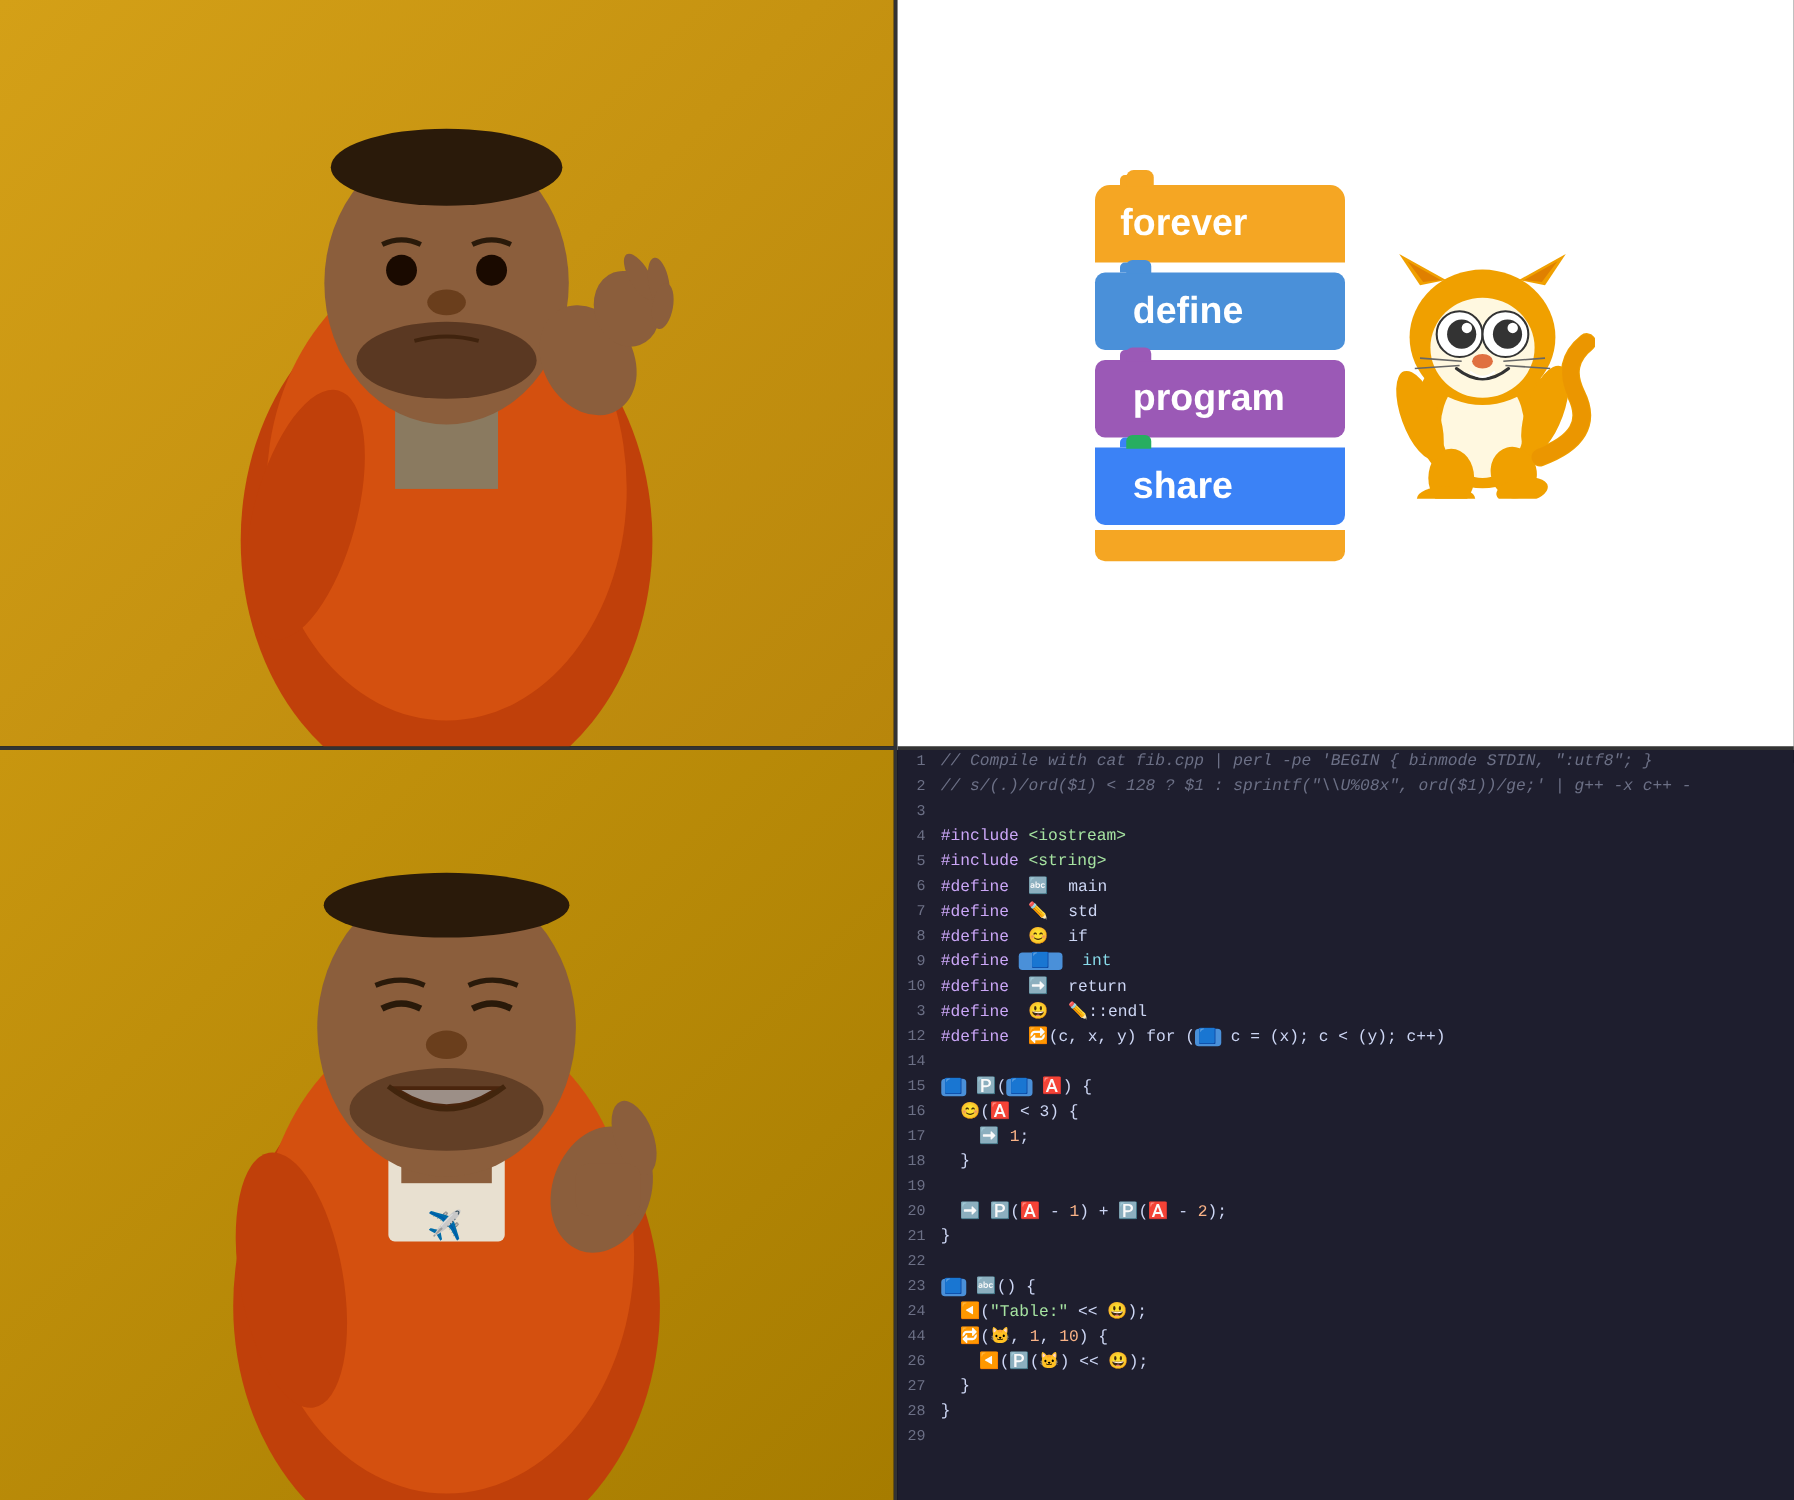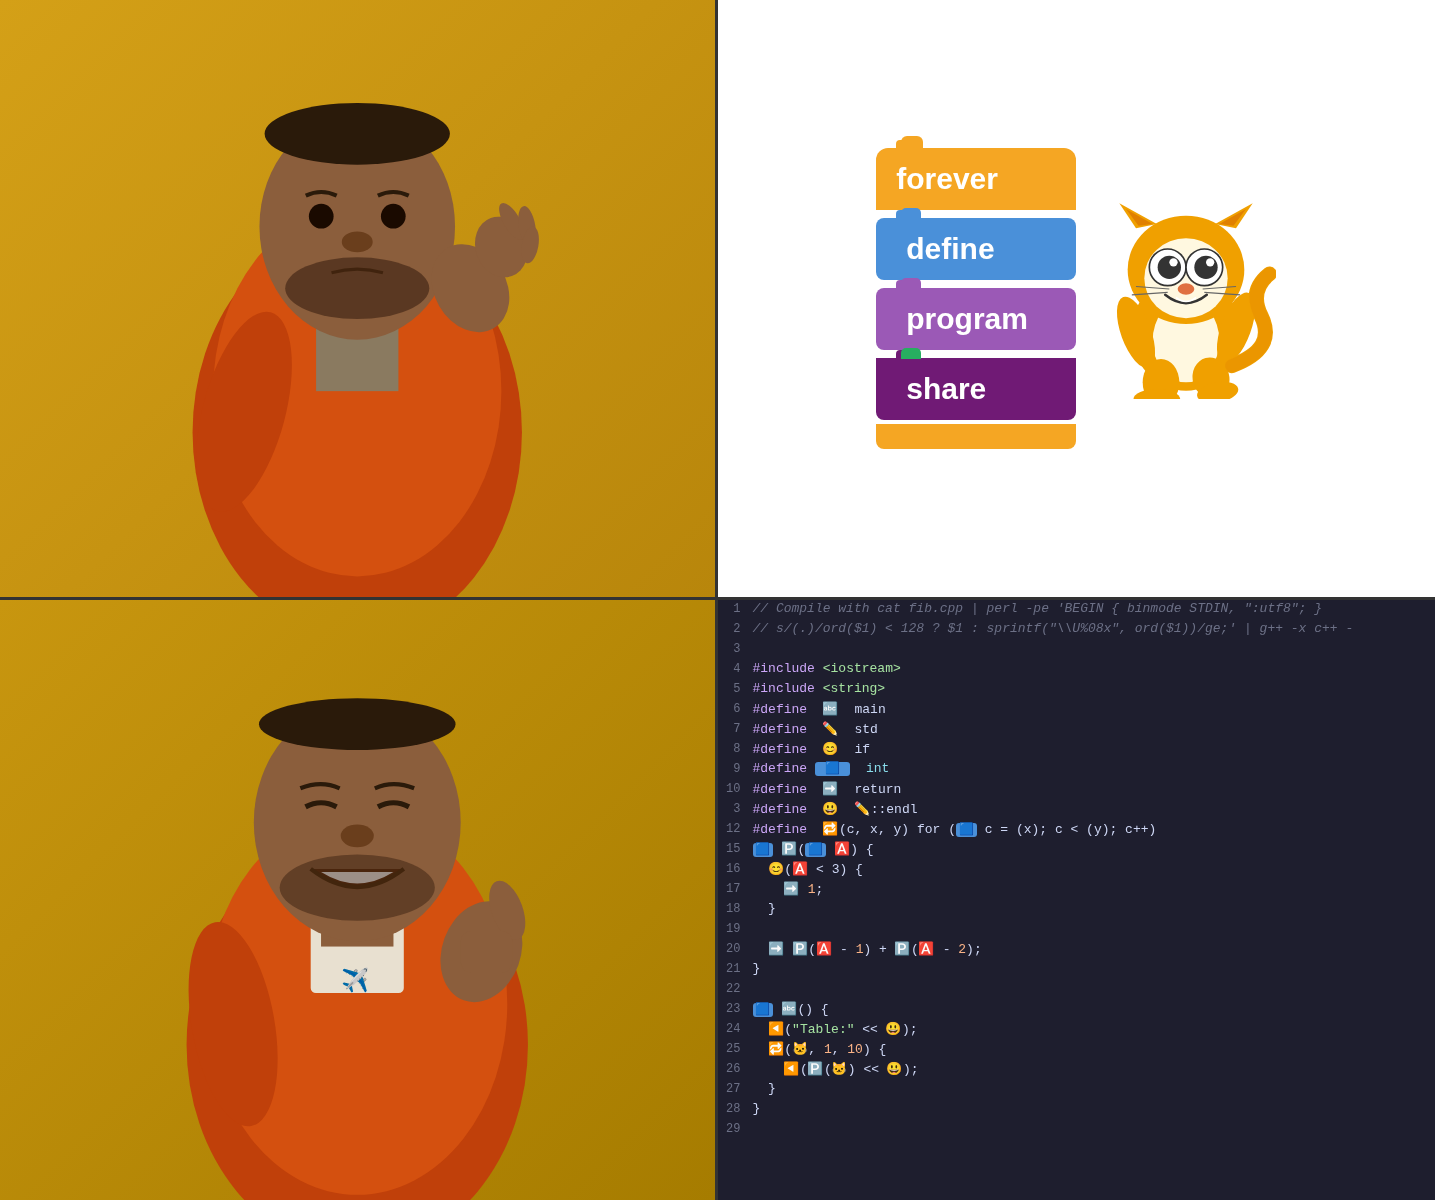--- a/index.html
+++ b/index.html
@@ -204,21 +204,21 @@
       <div class="scratch-block" style="background:#4a90d9; margin-top:4px; padding: 14px 40px 14px 30px; font-size: 30px; font-weight: 900; font-family: sans-serif; position:relative;">
         <span style="position:absolute; top:-10px; left:25px; width:20px; height:11px; background:#4a90d9; border-radius:5px 5px 0 0;"></span>
         <span>define</span>
       </div>
 
       <div class="scratch-block" style="background:#9b59b6; margin-top:4px; padding: 14px 40px 14px 30px; font-size: 30px; font-weight: 900; font-family: sans-serif; position:relative;">
         <span style="position:absolute; top:-10px; left:25px; width:20px; height:11px; background:#9b59b6; border-radius:5px 5px 0 0;"></span>
         <span>program</span>
       </div>
 
-      <div class="scratch-block" style="background:#701a75; margin-top:4px; padding: 14px 48px 14px 30px; font-size: 30px; font-weight: 900; font-family: sans-serif; position:relative; border-radius: 0 0 8px 8px;">
+      <div class="scratch-block" style="background:#3b82f6; margin-top:4px; padding: 14px 48px 14px 30px; font-size: 30px; font-weight: 900; font-family: sans-serif; position:relative; border-radius: 0 0 8px 8px;">
         <span style="position:absolute; top:-10px; left:25px; width:20px; height:11px; background:#27ae60; border-radius:5px 5px 0 0;"></span>
         <span>share</span>
       </div>
 
       <div style="background:#f5a623; height:25px; border-radius: 0 0 8px 8px; margin-top:0;"></div>
     </div>
 
     <svg class="scratch-cat" viewBox="0 0 200 240" xmlns="http://www.w3.org/2000/svg">
 
       <ellipse cx="100" cy="160" rx="65" ry="70" fill="#f0a000"></ellipse>
@@ -359,20 +359,24 @@
     </div>
     <div class="code-line">
       <span class="line-number">3</span>
       <span class="line-content"><span style="color:#cba6f7">#define</span> <span style="color:#cdd6f4"> 😃  ✏️::endl</span></span>
     </div>
     <div class="code-line">
       <span class="line-number">12</span>
       <span class="line-content"><span style="color:#cba6f7">#define</span> <span style="color:#cdd6f4"> 🔁(c, x, y) for (<span style="background:#4a90d9; color:white; padding:0 3px; border-radius:3px; font-size:12px">🟦</span> c = (x); c &lt; (y); c++)</span></span>
     </div>
     <div class="code-line">
+      <span class="line-number">14</span>
+      <span class="line-content"></span>
+    </div>
+    <div class="code-line">
       <span class="line-number">15</span>
       <span class="line-content"><span style="background:#4a90d9; color:white; padding:0 3px; border-radius:3px; font-size:12px">🟦</span><span style="color:#cdd6f4"> 🅿️(<span style="background:#4a90d9; color:white; padding:0 3px; border-radius:3px; font-size:12px">🟦</span> 🅰️) {</span></span>
     </div>
     <div class="code-line">
       <span class="line-number">16</span>
       <span class="line-content"><span style="color:#cdd6f4">  😊(🅰️ &lt; 3) {</span></span>
     </div>
     <div class="code-line">
       <span class="line-number">17</span>
       <span class="line-content"><span style="color:#cdd6f4">    ➡️ <span style="color:#fab387">1</span>;</span></span>
@@ -399,21 +403,21 @@
     </div>
     <div class="code-line">
       <span class="line-number">23</span>
       <span class="line-content"><span style="background:#4a90d9; color:white; padding:0 3px; border-radius:3px; font-size:12px">🟦</span><span style="color:#cdd6f4"> 🔤() {</span></span>
     </div>
     <div class="code-line">
       <span class="line-number">24</span>
       <span class="line-content"><span style="color:#cdd6f4">  ◀️(<span style="color:#a6e3a1">"Table:"</span> &lt;&lt; 😃);</span></span>
     </div>
     <div class="code-line">
-      <span class="line-number">25</span>
+      <span class="line-number">44</span>
       <span class="line-content"><span style="color:#cdd6f4">  🔁(🐱, <span style="color:#fab387">1</span>, <span style="color:#fab387">10</span>) {</span></span>
     </div>
     <div class="code-line">
       <span class="line-number">26</span>
       <span class="line-content"><span style="color:#cdd6f4">    ◀️(🅿️(🐱) &lt;&lt; 😃);</span></span>
     </div>
     <div class="code-line">
       <span class="line-number">27</span>
       <span class="line-content"><span style="color:#cdd6f4">  }</span></span>
     </div>

